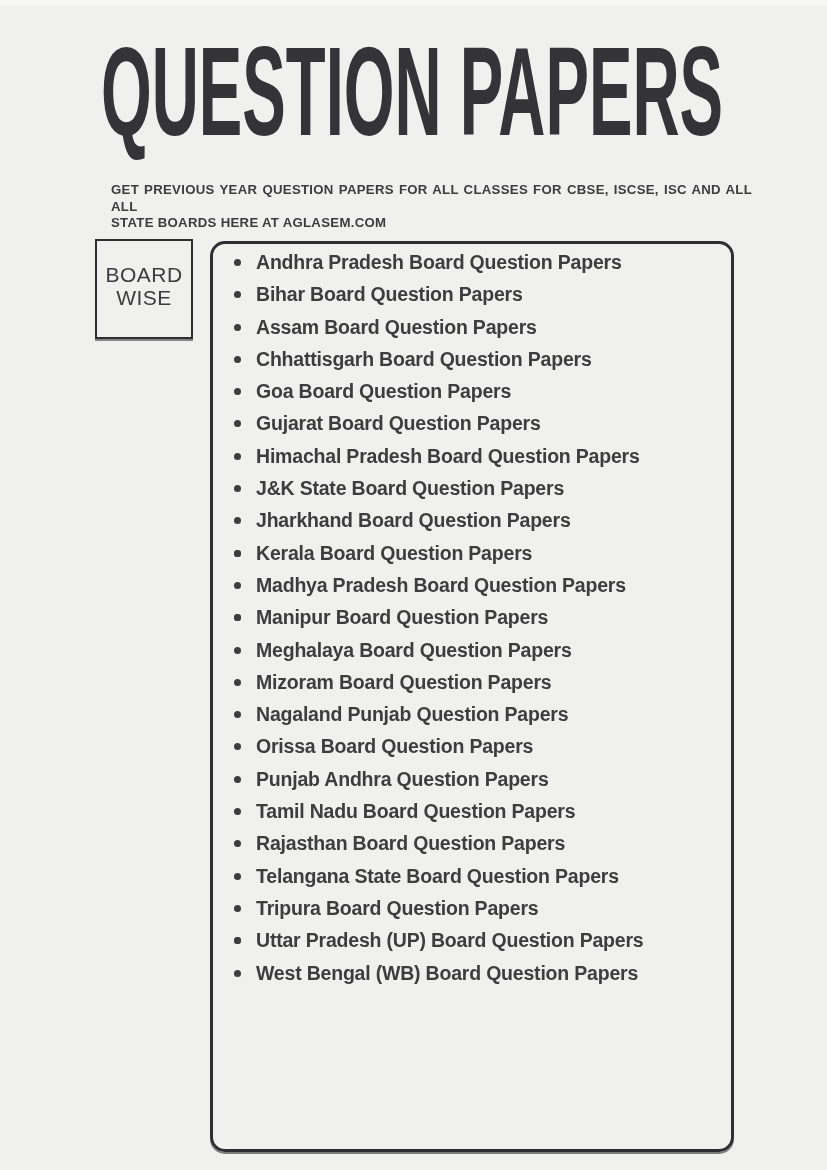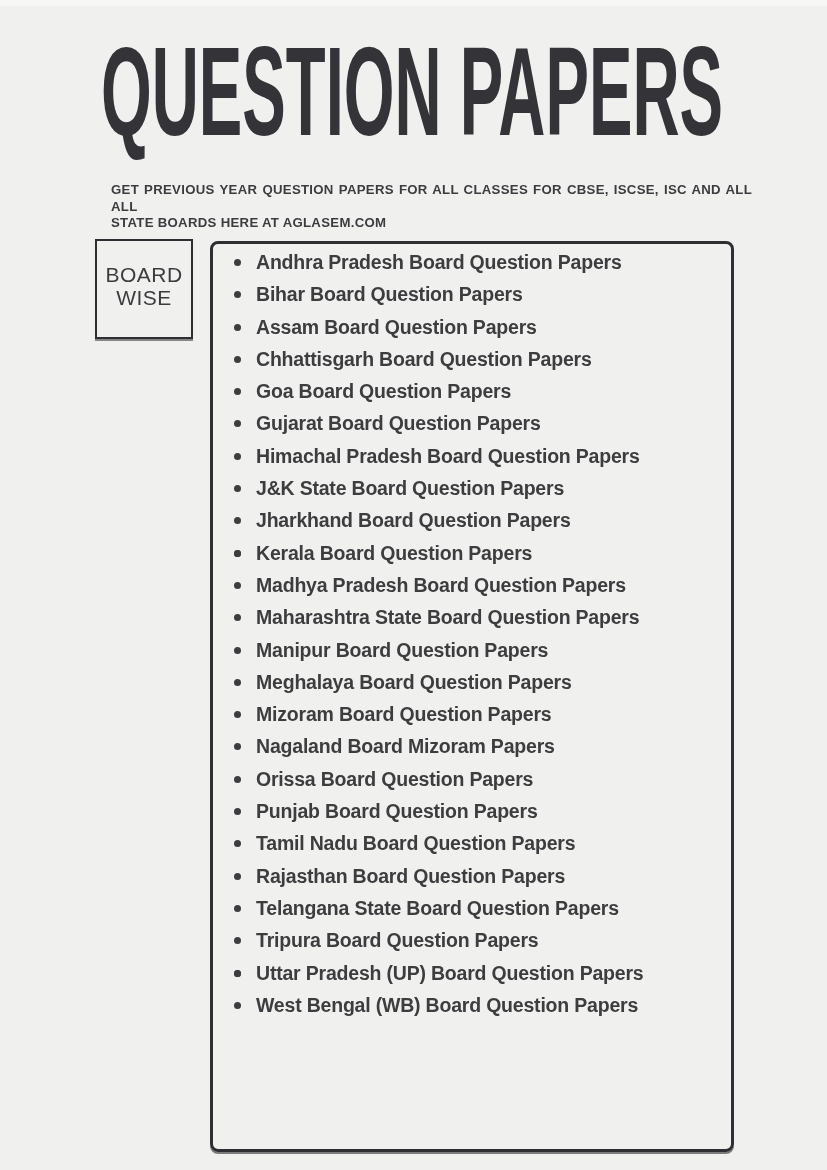--- a/index.html
+++ b/index.html
@@ -80,21 +80,21 @@
 
   
   .list-panel {
     position: absolute;
     left: 210px;
     top: 241px;
     width: 524px;
     height: 911px;
     box-sizing: border-box;
     border: 3px solid #2e2e33;
-    border-radius: 8px;
+    border-radius: 15px;
     box-shadow: 0 2px 0 rgba(46,46,51,0.6);
   }
   .board-list {
     list-style: none;
     margin: 0;
     padding: 2px 0 0 0;
   }
   .board-item {
     position: relative;
     padding-left: 43px;
@@ -176,45 +176,44 @@
       <li class="board-item">
       <span class="bullet"></span>
       <span class="item-text">Kerala Board Question Papers</span>
     </li>
       <li class="board-item">
       <span class="bullet"></span>
       <span class="item-text">Madhya Pradesh Board Question Papers</span>
     </li>
       <li class="board-item">
       <span class="bullet"></span>
-      <span class="item-text">Maharashtra State Board Question Papers</span>
     </li>
       <li class="board-item">
       <span class="bullet"></span>
       <span class="item-text">Manipur Board Question Papers</span>
     </li>
       <li class="board-item">
       <span class="bullet"></span>
       <span class="item-text">Meghalaya Board Question Papers</span>
     </li>
       <li class="board-item">
       <span class="bullet"></span>
       <span class="item-text">Mizoram Board Question Papers</span>
     </li>
       <li class="board-item">
       <span class="bullet"></span>
-      <span class="item-text">Nagaland Board Mizoram Papers</span>
+      <span class="item-text">Nagaland Punjab Question Papers</span>
     </li>
       <li class="board-item">
       <span class="bullet"></span>
       <span class="item-text">Orissa Board Question Papers</span>
     </li>
       <li class="board-item">
       <span class="bullet"></span>
-      <span class="item-text">Punjab Board Question Papers</span>
+      <span class="item-text">Punjab Andhra Question Papers</span>
     </li>
       <li class="board-item">
       <span class="bullet"></span>
       <span class="item-text">Tamil Nadu Board Question Papers</span>
     </li>
       <li class="board-item">
       <span class="bullet"></span>
       <span class="item-text">Rajasthan Board Question Papers</span>
     </li>
       <li class="board-item">

